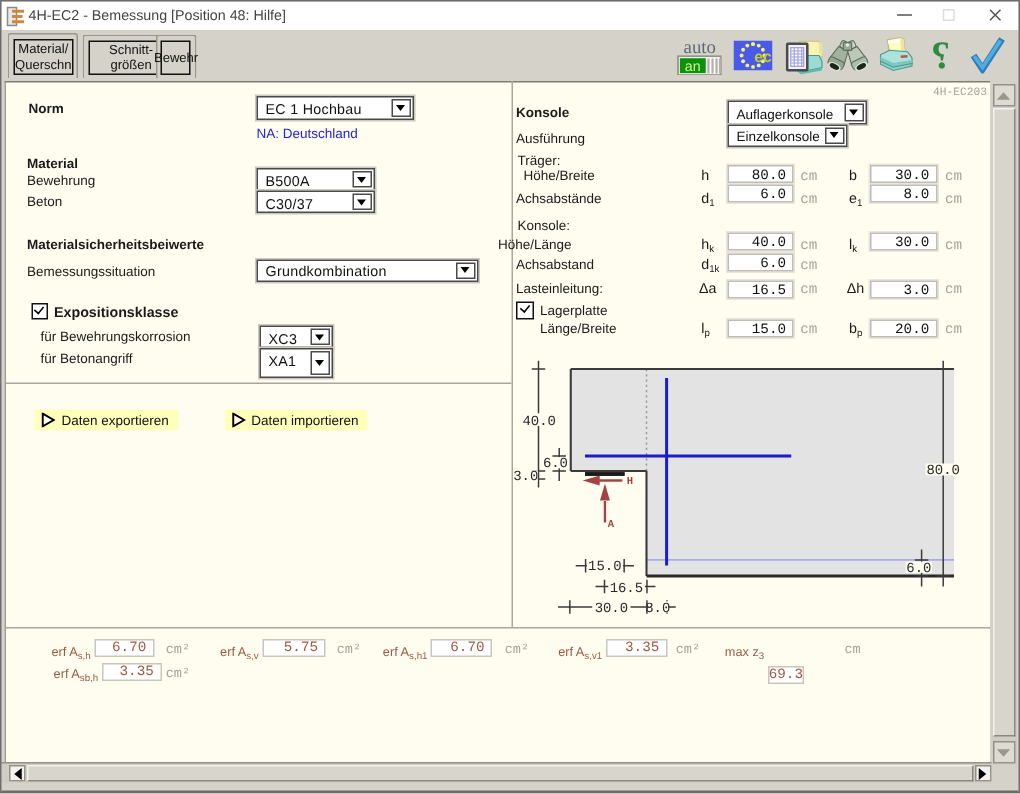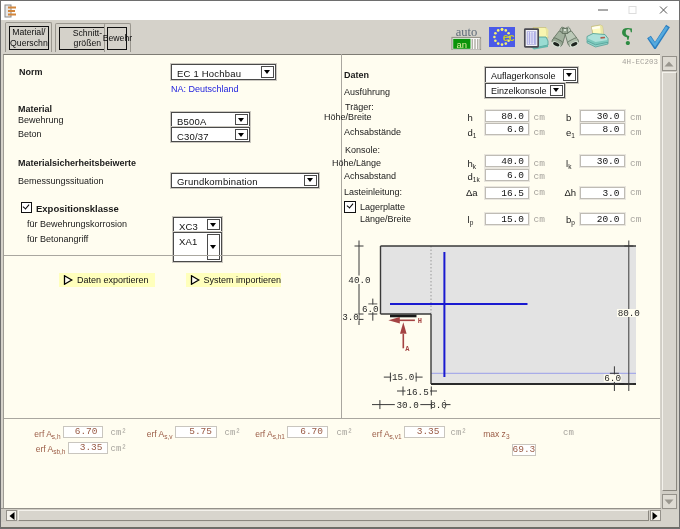--- a/index.html
+++ b/index.html
@@ -18,40 +18,41 @@
 .dd { position:absolute; background:#fff; border:1px solid #4a4a4a; box-shadow:0 0 0 1px #ccc9c1; }
 .dd span { position:absolute; left:5px; top:2.5px; font-size:9.5px; letter-spacing:0.2px; color:#111; white-space:nowrap; }
 .ddbtn { position:absolute; top:1px; right:1px; bottom:1px; width:13px; background:#fff; border:1px solid #4a4a4a; }
 .ddbtn:after { content:""; position:absolute; left:50%; top:50%; margin-left:-3.5px; margin-top:-2px; border-left:3.5px solid transparent; border-right:3.5px solid transparent; border-top:4px solid #000; }
 .inp { position:absolute; width:44.5px; height:12px; background:#fff; border:1px solid #bfbcb5; box-shadow:0 0 0 1px #e9e6de; font-family:"Liberation Mono",monospace; font-size:9.5px; line-height:12px; text-align:right; padding-right:4px; color:#111; }
 .unit { position:absolute; font-family:"Liberation Mono",monospace; font-size:9.5px; color:#a6a39d; white-space:nowrap; }
 .sublbl { position:absolute; font-size:9.5px; color:#1a1a1a; white-space:nowrap; }
 sub { font-size:6.5px; vertical-align:-2px; }
 .cb { position:absolute; width:11.5px; height:11.5px; background:#fff; border:1.6px solid #111; }
 .cb:after { content:""; position:absolute; left:1.5px; top:1px; width:5px; height:3px; border-left:1.8px solid #000; border-bottom:1.8px solid #000; transform:rotate(-50deg); }
-.ybtn { position:absolute; height:14px; background:#ffffbc; font-size:9px; color:#111; white-space:nowrap;margin-left:36px; }
+.ybtn { position:absolute; height:14px; background:#ffffbc; font-size:9px; color:#111; white-space:nowrap; }
 .sep { position:absolute; background:#aaa7a0; }
 .res { position:absolute; font-size:8.5px; color:#9a5b45; white-space:nowrap; text-align:right; }
 .rbox { position:absolute; height:11.5px; background:#fff; border:1px solid #c9c6bf; font-family:"Liberation Mono",monospace; font-size:9.5px; line-height:10px; text-align:right; padding-right:4px; color:#9a5b45; }
 .runit { position:absolute; font-family:"Liberation Mono",monospace; font-size:9px; color:#a6a39d; }
 
 #vscroll { position:absolute; left:661px; top:55.5px; width:16.5px; height:454px; background:#d0cdc5; }
 #hscroll { position:absolute; left:1px; top:508px; width:660px; height:13.5px; background:#d0cdc5; border-top:1px solid #94918a; }
 #statusbar { position:absolute; left:1px; top:521.5px; width:678px; height:6.8px; background:#d5d2ca; border-bottom:1.3px solid #6e6c64; }
 .sbtn { position:absolute; background:#dedbd3; border:1px solid #94918a; } .sbtn svg { position:absolute; left:50%; top:50%; transform:translate(-50%,-50%); }
 .thumb { position:absolute; background:#d8d5cd; border-top:1px solid #f4f2ec; border-left:1px solid #f4f2ec; border-right:1px solid #8a877f; border-bottom:1px solid #8a877f; }
 </style></head>
 <body>
 <div id="titlebar">
   <svg class="abs" style="left:3px;top:3px" width="14" height="14" viewBox="0 0 14 14">
     <rect x="1" y="1" width="6" height="12" fill="#e8e8e8" stroke="#8a8a8a" stroke-width="1"></rect>
     <rect x="4" y="2.5" width="8" height="2" fill="#d2863c"></rect>
     <rect x="4" y="6" width="7" height="2" fill="#d2863c"></rect>
     <rect x="4" y="9.5" width="8" height="2" fill="#d2863c"></rect>
   </svg>
+  <div id="title-text">4H-EC2 - Bemessung [Position 48: Hilfe]</div>
   <svg class="abs" style="left:594px;top:0" width="80" height="16" viewBox="0 0 80 16">
     <line x1="3" y1="9" x2="13" y2="9" stroke="#555" stroke-width="1"></line>
     <rect x="34" y="5.5" width="7" height="7" fill="none" stroke="#ddd" stroke-width="1"></rect>
     <path d="M65 5.5 L72 12.5 M72 5.5 L65 12.5" stroke="#555" stroke-width="1" fill="none"></path>
   </svg>
 </div>
 <div id="toolbar">
   <div class="tab" style="left:4.4px;top:2px;width:47px;height:30px">
       <div class="tabinner">Material/<br>Querschn</div>
     </div>
@@ -174,53 +175,53 @@
       <div class="ddbtn"></div>
     </div>
   <div class="cb" style="left:20.5px;top:201.5px"></div>
   <div class="lbl bold" style="left:36px;top:203px;font-size:9.5px">Expositionsklasse</div>
   <div class="lbl" style="left:27px;top:218.5px">für Bewehrungskorrosion</div>
   <div class="dd" style="left:173px;top:217px;width:48.5px;height:15px">
       <span>XC3</span>
       <div class="ddbtn"></div>
     </div>
   <div class="lbl" style="left:27px;top:233.5px">für Betonangriff</div>
-  <div class="dd" style="left:173px;top:232px;width:48.5px;height:30px">
+  <div class="dd" style="left:173px;top:232px;width:48.5px;height:20px">
       <span>XA1</span>
       <div class="ddbtn"></div>
     </div>
   <div class="sep" style="left:4px;top:255px;width:336.5px;height:1px"></div>
   <div class="ybtn" style="left:23px;top:273px;width:96px">
       <svg style="position:absolute;left:4px;top:2px" width="10" height="10" viewBox="0 0 10 10">
         <polygon points="1.5,0.8 8.8,5 1.5,9.2" fill="#fffdf0" stroke="#000" stroke-width="1.3"></polygon>
       </svg>
       <span style="position:absolute;left:18px;top:2px">Daten exportieren</span>
     </div>
   <div class="ybtn" style="left:149.5px;top:273px;width:95px">
       <svg style="position:absolute;left:4px;top:2px" width="10" height="10" viewBox="0 0 10 10">
         <polygon points="1.5,0.8 8.8,5 1.5,9.2" fill="#fffdf0" stroke="#000" stroke-width="1.3"></polygon>
       </svg>
-      <span style="position:absolute;left:18px;top:2px">System importieren</span>
+      <span style="position:absolute;left:18px;top:2px">Daten importieren</span>
     </div>
 
   <div class="sep" style="left:340.5px;top:54px;width:1px;height:364px"></div>
 
   <div class="unit" style="left:622px;top:57.5px;font-size:7.5px">4H-EC203</div>
-  <div class="lbl bold" style="left:344px;top:70px">Daten</div>
+  <div class="lbl bold" style="left:344px;top:70px">Konsole</div>
   <div class="dd" style="left:485px;top:67px;width:93px;height:15.5px">
       <span style="font-size:9px;letter-spacing:0">Auflagerkonsole</span>
       <div class="ddbtn"></div>
     </div>
   <div class="lbl" style="left:344px;top:86.5px">Ausführung</div>
   <div class="dd" style="left:485px;top:82.5px;width:80px;height:15.5px">
       <span style="font-size:9px;letter-spacing:0">Einzelkonsole</span>
       <div class="ddbtn"></div>
     </div>
   <div class="lbl" style="left:345px;top:101.5px">Träger:</div>
-  <div class="lbl" style="left:324px;top:112px">Höhe/Breite</div>
+  <div class="lbl" style="left:349px;top:112px">Höhe/Breite</div>
   <div class="sublbl" style="left:467.5px;top:112px">h</div>
   <div class="inp" style="left:484.5px;top:109.5px">80.0</div>
   <div class="unit" style="left:533.5px;top:112px">cm</div>
   <div class="sublbl" style="left:566px;top:112px">b</div>
   <div class="inp" style="left:580px;top:109.5px">30.0</div>
   <div class="unit" style="left:630px;top:112px">cm</div>
   <div class="lbl" style="left:344px;top:126.5px">Achsabstände</div>
   <div class="sublbl" style="left:467.5px;top:126.5px">d<sub>1</sub></div>
   <div class="inp" style="left:484.5px;top:123px">6.0</div>
   <div class="unit" style="left:533.5px;top:126.5px">cm</div>

